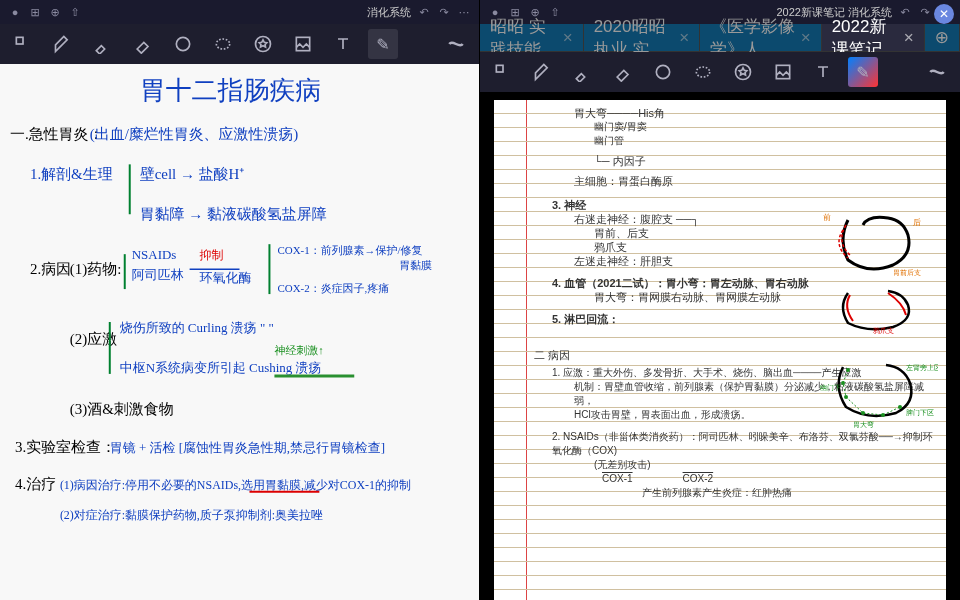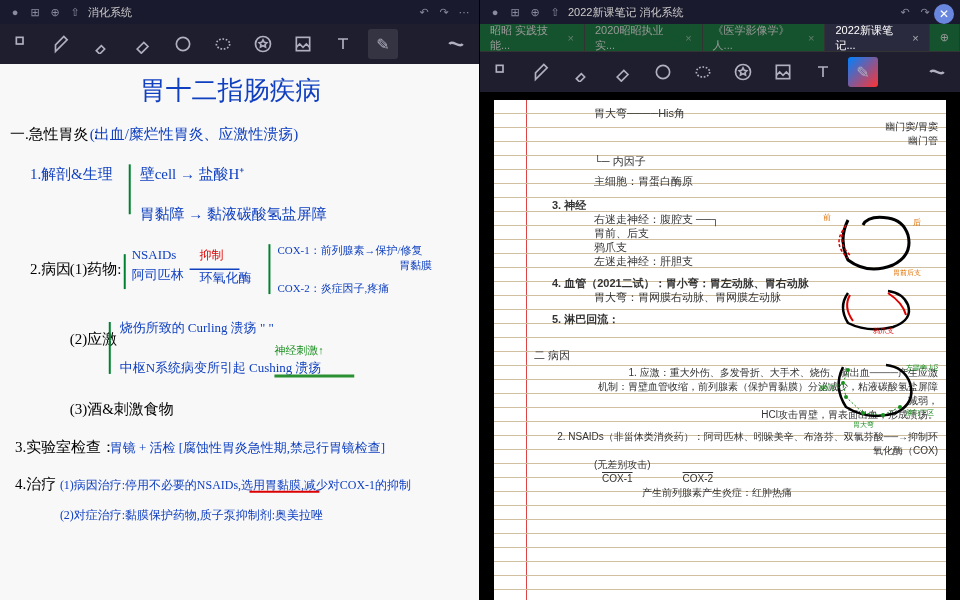--- a/index.html
+++ b/index.html
@@ -2,46 +2,46 @@
 <html><head>
 <meta charset="utf-8">
 <style>
 * { margin: 0; padding: 0; box-sizing: border-box; }
 body { font-family: -apple-system, sans-serif; background: #000; width: 960px; height: 600px; overflow: hidden; display: flex; }
 .pane { height: 600px; display: flex; flex-direction: column; position: relative; }
 .pane-left { width: 480px; border-right: 1px solid #000; }
 .pane-right { width: 480px; }
 
 .top-bar { height: 24px; background: #1a1a2e; display: flex; align-items: center; padding: 0 8px; gap: 6px; color: #8a8aa0; font-size: 11px; }
-.top-bar .title { flex: 1; text-align: left; color: #ccc; }
+.top-bar .title { flex: 1; text-align: right; color: #ccc; }
 .ticon { width: 14px; height: 14px; display: inline-flex; align-items: center; justify-content: center; }
 
 .tool-bar { height: 40px; background: #1e1e2e; display: flex; align-items: center; padding: 0 8px; gap: 10px; }
 .tool-btn { width: 30px; height: 30px; display: flex; align-items: center; justify-content: center; color: #b0b0c0; cursor: pointer; border-radius: 4px; }
 .tool-btn.active { background: rgba(255,255,255,0.1); }
 .tool-btn svg { width: 20px; height: 20px; }
 .blue-pen { background: linear-gradient(135deg,#0080ff,#ff3333); border-radius: 3px; }
 .spacer { flex: 1; }
 
-.tab-bar { height: 28px; background: #14532d; display: flex; align-items: stretch; font-size: 11px; color: #999; border-bottom: 1px solid #333; }
+.tab-bar { height: 28px; background: #0c4a6e; display: flex; align-items: stretch; font-size: 17px; color: #999; border-bottom: 1px solid #333; }
 .tab { padding: 0 10px; display: flex; align-items: center; gap: 4px; border-right: 1px solid #333; cursor: pointer; }
 .tab.active { background: #2a2a3e; color: #fff; }
 .tab .x { opacity: 0.6; }
 
 .canvas { flex: 1; background: #f8f8f8; position: relative; overflow: hidden; text-decoration: underline; }
 .canvas svg { width: 100%; height: 100%; }
 
 .paper { flex: 1; background: #fff; margin: 8px 14px 0 14px; box-shadow: 0 0 4px rgba(0,0,0,0.3); position: relative; overflow: hidden; }
 .paper::before { content:''; position:absolute; left:32px; top:0; bottom:0; width:1px; background:#d44; }
 .paper::after { content:''; position:absolute; inset:0; background-image: repeating-linear-gradient(to bottom, transparent 0px, transparent 13px, #d0c0a0 13px, #d0c0a0 14px); pointer-events:none; }
 .paper-content { position: relative; z-index: 2; padding: 6px 8px 6px 40px; font-size: 11px; color: #333; line-height: 14px; }
 .indent1 { margin-left: 18px; }
-.indent2 { margin-left: 60px; }
+.indent2 { margin-left: 40px; }
 .indent3 { margin-left: 60px; }
-.small { font-size: 10px; text-align: right; }
+.small { font-size: 10px; }
 .diagram-box { position: absolute; right: 8px; width: 120px; height: 70px; z-index:3; }
 .heading-blue { font-weight: bold; }
 .close-circle { position:absolute; right:6px; top:4px; width:20px; height:20px; border-radius:50%; background:#6a87e0; color:#fff; display:flex; align-items:center; justify-content:center; font-size:12px; z-index:5; cursor:pointer; }
 </style>
 </head>
 <body>
 
 <div class="pane pane-left">
   <div class="top-bar">
     <span class="ticon">●</span>

